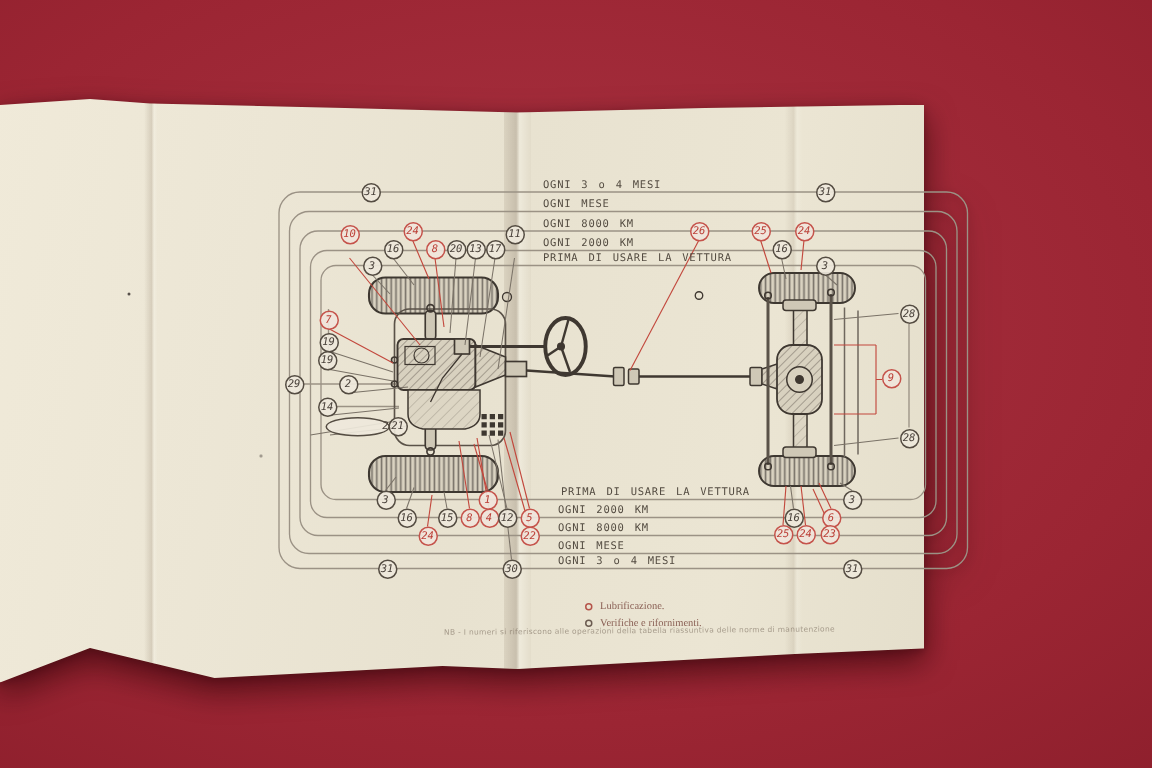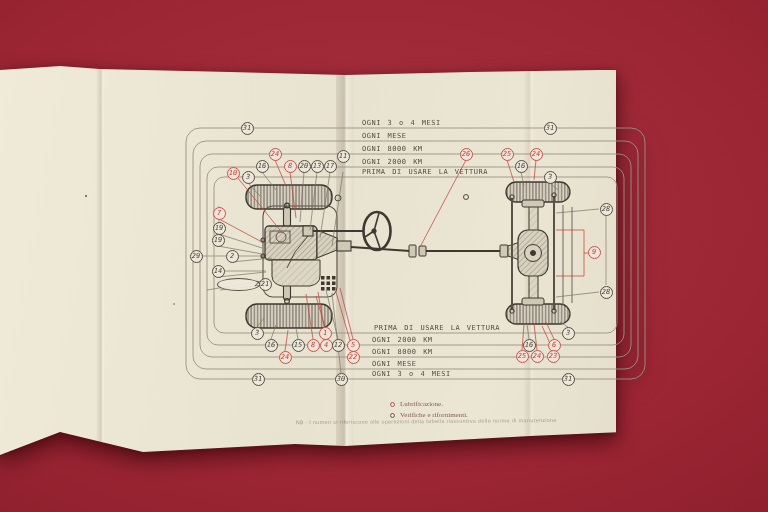--- a/index.html
+++ b/index.html
@@ -217,21 +217,21 @@
 
       <div class="sched" style="left:374px;top:324px">PRIMA DI USARE LA VETTURA</div>
       <div class="sched" style="left:372px;top:336px">OGNI 2000 KM</div>
       <div class="sched" style="left:372px;top:348px">OGNI 8000 KM</div>
       <div class="sched" style="left:372px;top:360px">OGNI MESE</div>
       <div class="sched" style="left:372px;top:370px">OGNI 3 o 4 MESI</div>
 
       <div id="callout-layer">
           <div class="callout blk" style="left: 240.5px; top: 121.5px;">31</div>
           <div class="callout red" style="left: 268.5px; top: 147.5px;">24</div>
-          <div class="callout red" style="left: 226.5px; top: 167px;">10</div>
+          <div class="callout red" style="left: 226.5px; top: 150px;">10</div>
           <div class="callout blk" style="left: 255.5px; top: 159.5px;">16</div>
           <div class="callout red" style="left: 283.5px; top: 159.5px;">8</div>
           <div class="callout blk" style="left: 297.5px; top: 159.5px;">20</div>
           <div class="callout blk" style="left: 310.5px; top: 159.5px;">13</div>
           <div class="callout blk" style="left: 323.5px; top: 159.5px;">17</div>
           <div class="callout blk" style="left: 336.5px; top: 150px;">11</div>
           <div class="callout blk" style="left: 241.5px; top: 170.5px;">3</div>
           <div class="callout red" style="left: 212.5px; top: 206.5px;">7</div>
           <div class="callout blk" style="left: 212.5px; top: 221.5px;">19</div>
           <div class="callout blk" style="left: 211.5px; top: 233.5px;">19</div>

